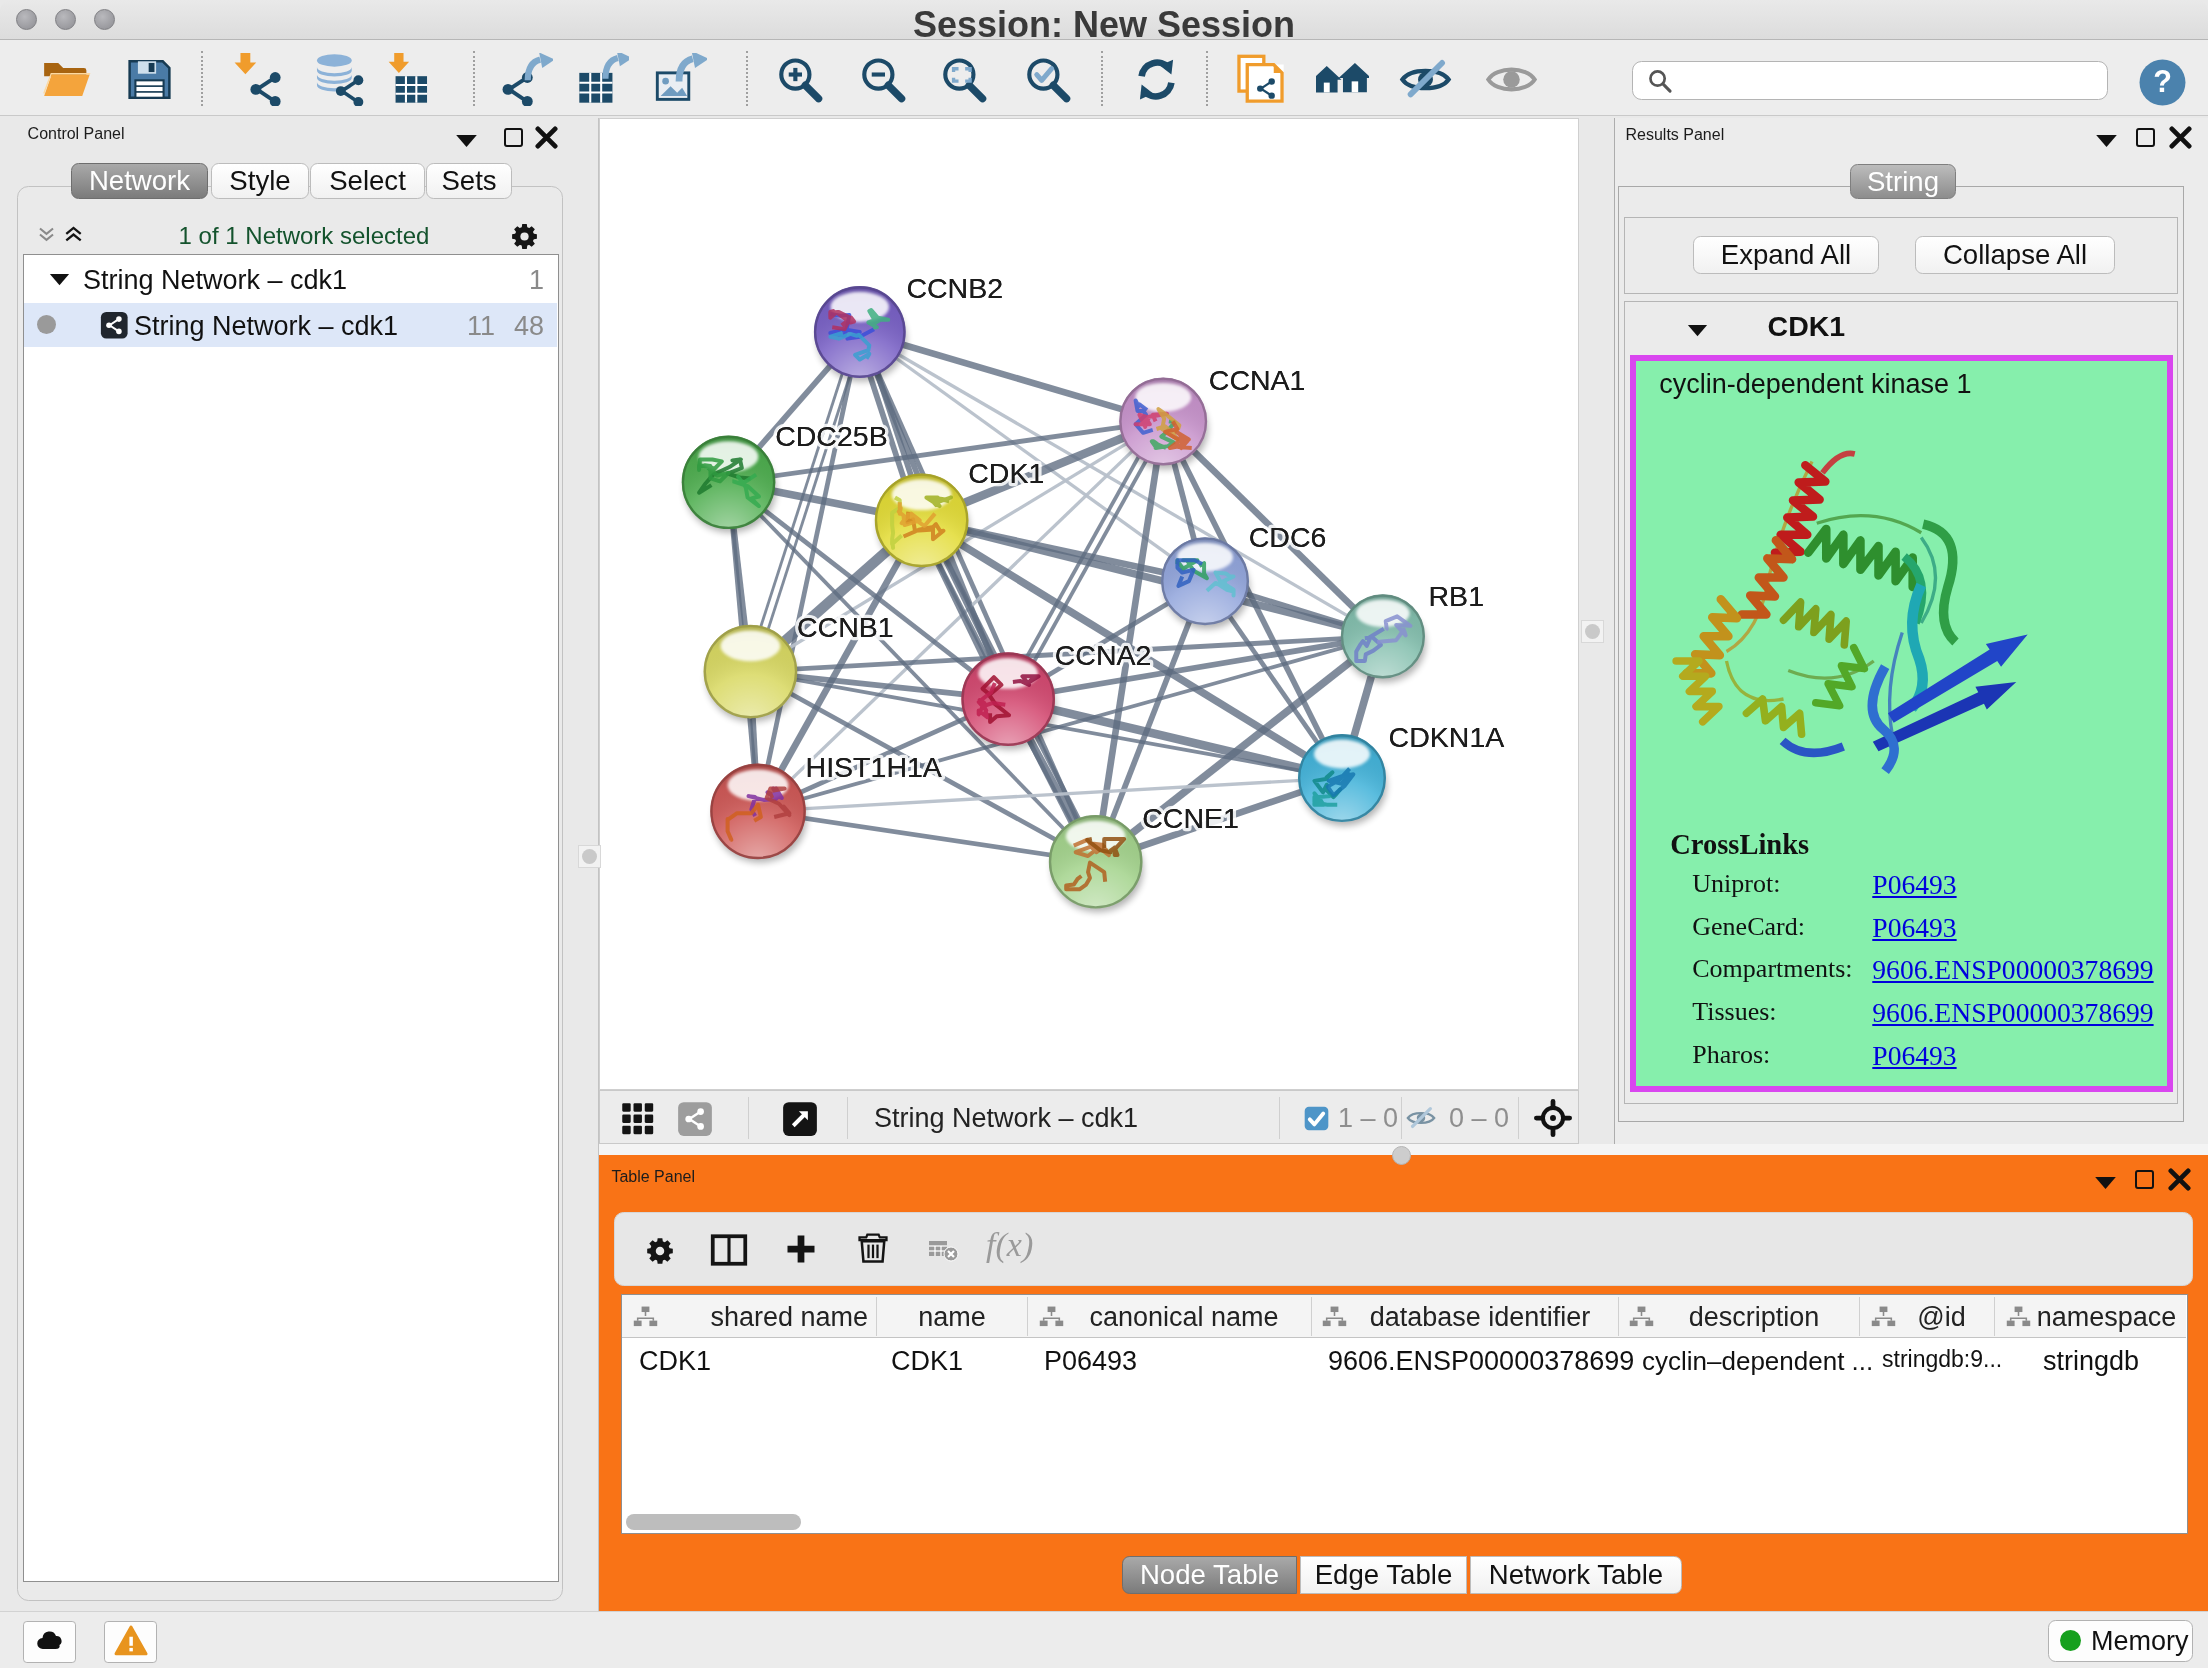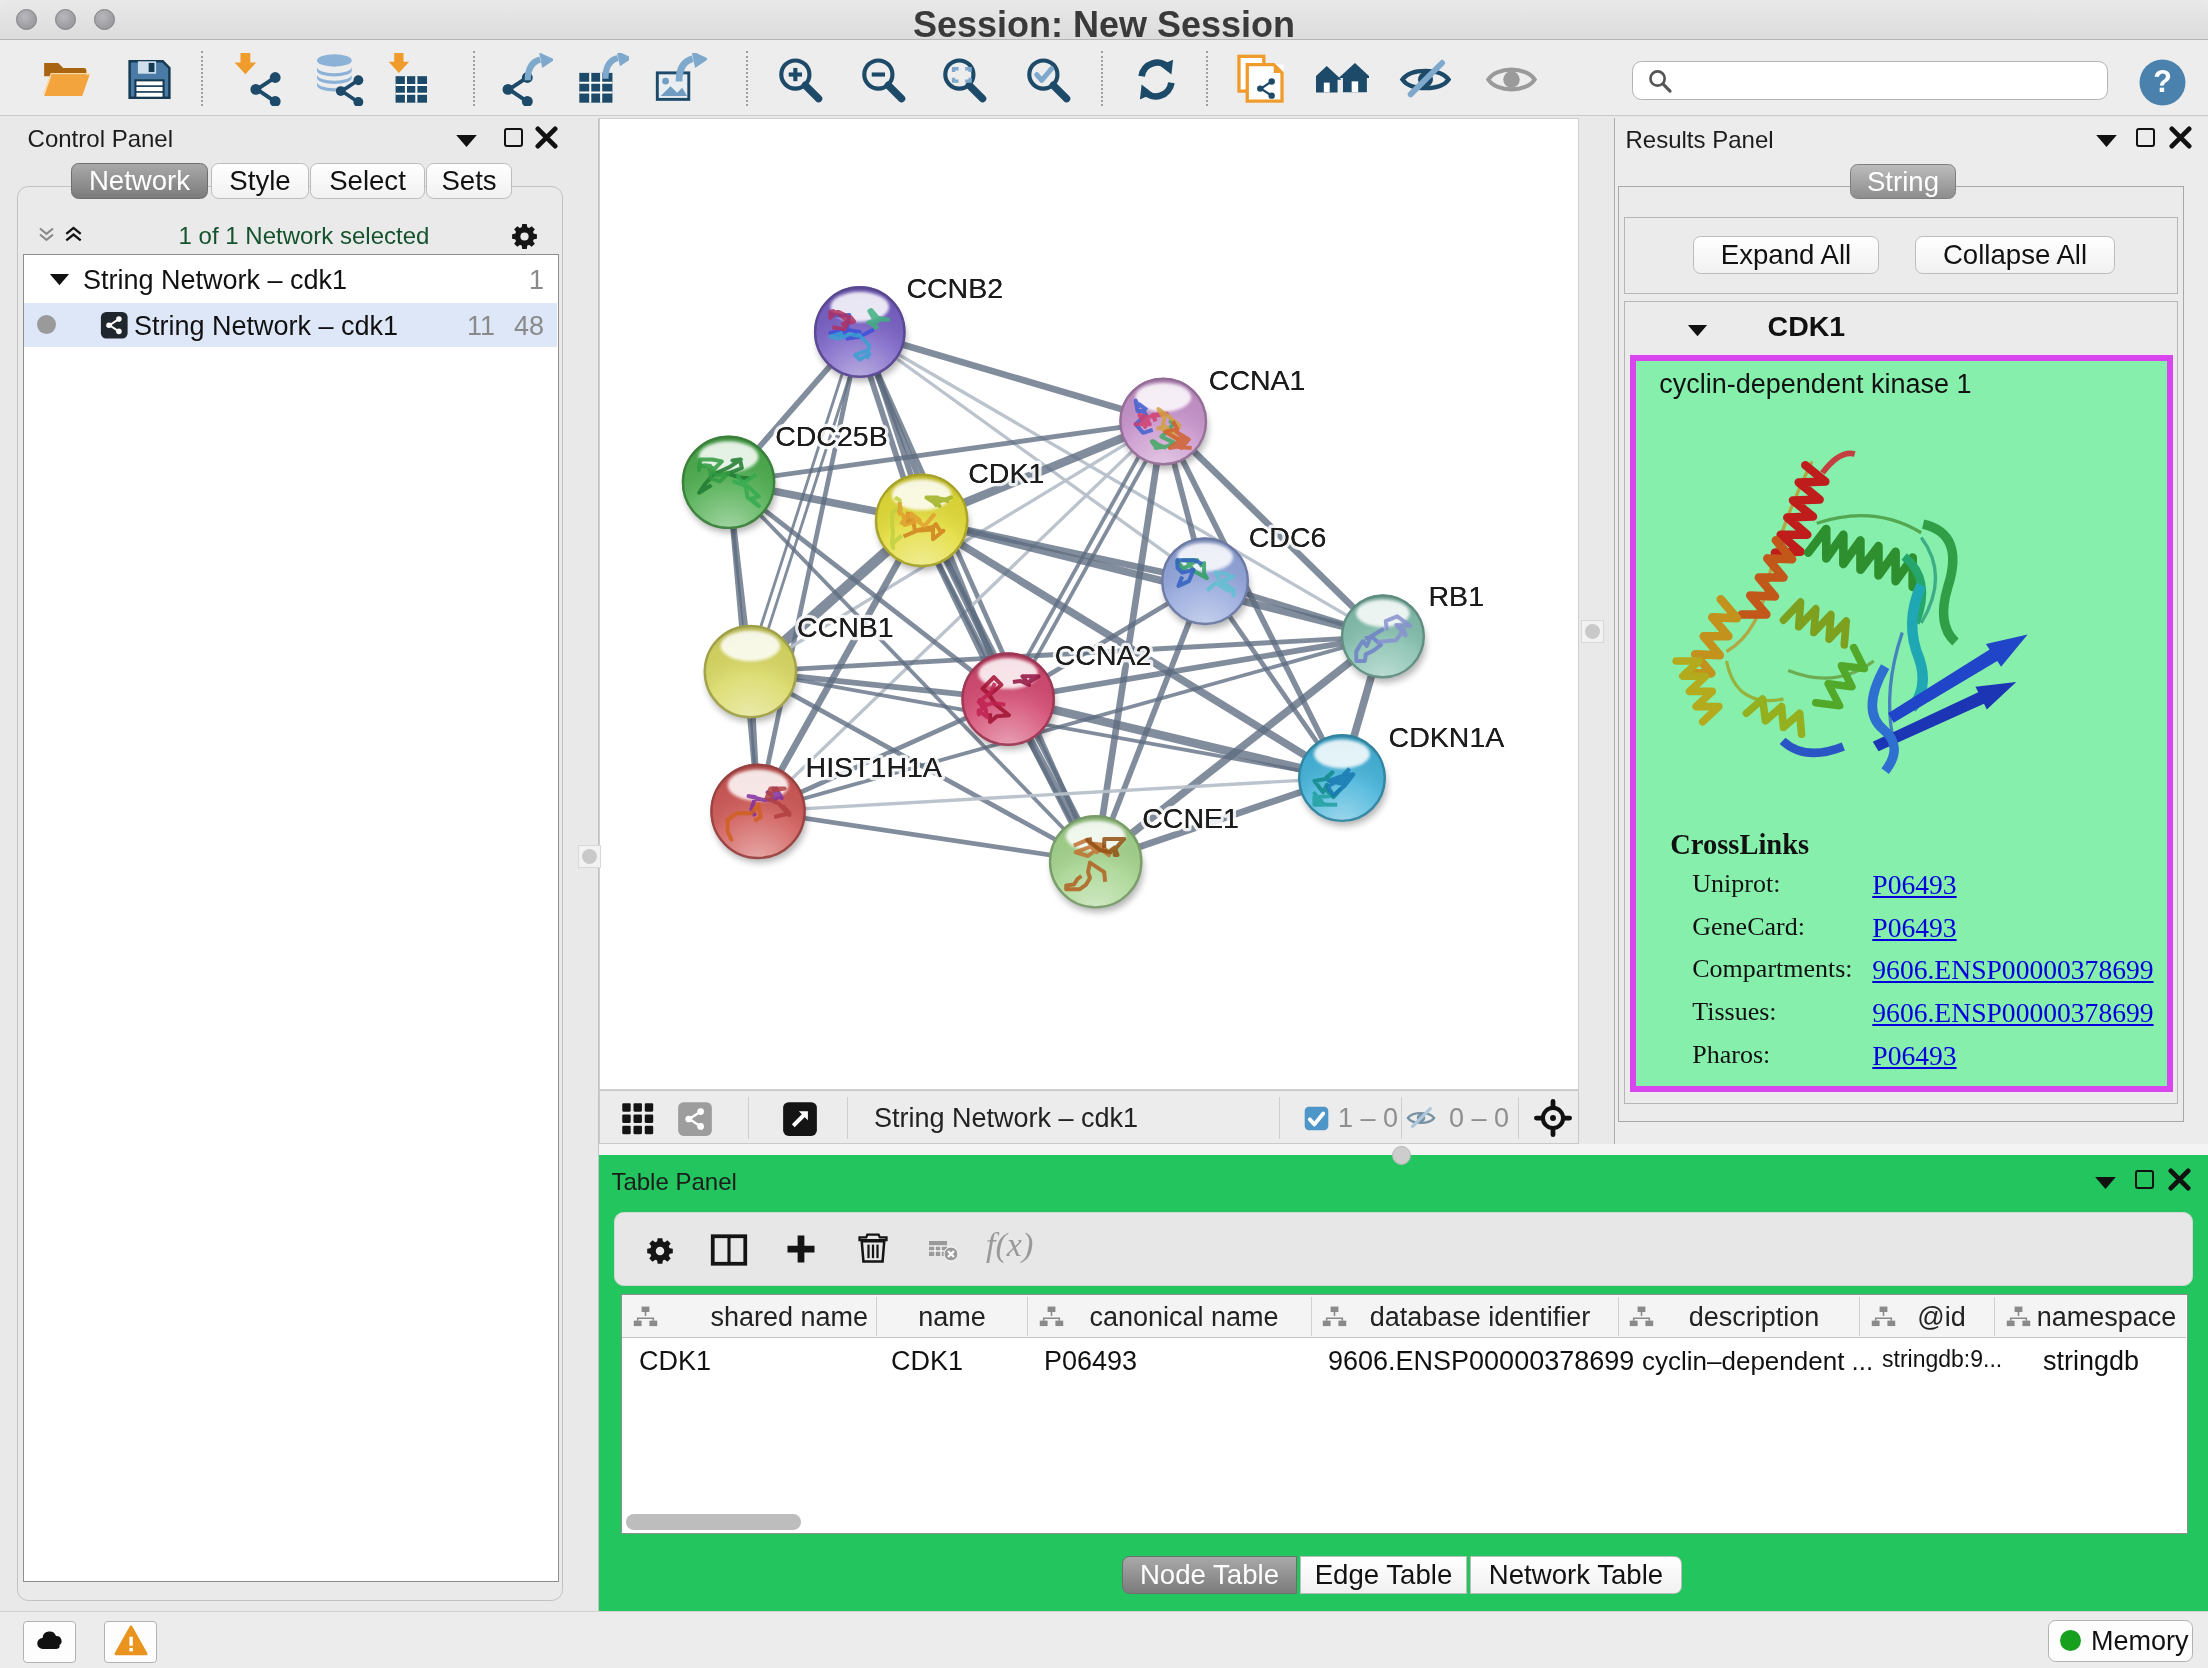--- a/index.html
+++ b/index.html
@@ -1,19 +1,19 @@
 <!DOCTYPE html>
 <html style="font-size:15px"><head><meta charset="utf-8"><style>
 *{margin:0;padding:0;box-sizing:border-box}
 html,body{width:2208px;height:1668px;overflow:hidden}
 body{font-family:"Liberation Sans",sans-serif;background:#e9e9e9;position:relative}
 .abs{position:absolute}
 .ico{position:absolute;display:flex;align-items:center;justify-content:center}
 .vsep{position:absolute;width:0;border-left:2.9px dotted #9f9f9f;top:51px;height:55px}
-.panel-title{font-size:24px;color:#1c1c1c}
+.panel-title{font-size:16px;color:#1c1c1c}
 .tbtn{position:absolute;display:flex;align-items:center;justify-content:center;font-size:27.6px;border:1px solid #bcbcbc;border-radius:7.6px;background:linear-gradient(#ffffff,#f1f1f1);color:#111}
 .tbtn.sel{background:linear-gradient(#a9a9a9,#7b7b7b);color:#fff;border-color:#6e6e6e}
 </style></head><body>
 <div class="abs" style="left:0;top:0;width:2208px;height:40px;background:linear-gradient(#e9e9e9,#dcdcdc);border-bottom:1.9px solid #b6b6b6;border-radius:11.4px 11.4px 0 0">
     <div class="abs" style="left:16px;top:8.6px;width:21px;height:21px;border-radius:50%;background:radial-gradient(circle at 40% 35%,#b9b9bd,#8d8d92);border:1px solid #7e7e82"></div>
     <div class="abs" style="left:55px;top:8.6px;width:21px;height:21px;border-radius:50%;background:radial-gradient(circle at 40% 35%,#b9b9bd,#8d8d92);border:1px solid #7e7e82"></div>
     <div class="abs" style="left:94px;top:8.6px;width:21px;height:21px;border-radius:50%;background:radial-gradient(circle at 40% 35%,#b9b9bd,#8d8d92);border:1px solid #7e7e82"></div>
     <div class="abs" style="left:0;top:3.8px;width:2208px;text-align:center;font-size:36px;font-weight:600;color:#3a3a3a">Session: New Session</div>
   </div>
 <div class="abs" style="left:0;top:40px;width:2208px;height:76px;background:#ededed;border-bottom:1.9px solid #c9c9c9">
@@ -646,21 +646,21 @@
     <path d="M155 197 L173 178 L171 204 L189 185 L187 210 L205 191 L203 217 L221 198 L219 223" fill="none" stroke="#7da01e" stroke-width="8" stroke-linejoin="round" stroke-linecap="round"></path>
     <path d="M229 226 L240 248 L216 245 L227 267 L202 264 L214 287 L189 284" fill="none" stroke="#52a828" stroke-width="8" stroke-linejoin="round" stroke-linecap="round"></path>
     <path d="M302 96 q44 10 26 66 q-12 40 8 58" fill="none" stroke="#2f9e46" stroke-width="10"></path>
     <path d="M282 130 q30 24 12 70" fill="none" stroke="#25a66c" stroke-width="9"></path>
     <path d="M300 160 q-18 40 -2 78 q10 30 -8 52" fill="none" stroke="#1fa8b4" stroke-width="11"></path>
     <path d="M271 305 L380 240 L384 246 L412 212 L368 222 L372 228 L265 295 Z" fill="#2145c8"></path>
     <path d="M255 335 L366 285 L369 291 L400 262 L357 267 L360 273 L249 325 Z" fill="#1b35b4"></path>
     <path d="M262 246 q-26 46 -2 66 q22 18 2 44" fill="none" stroke="#2f6fd0" stroke-width="10"></path>
     <path d="M218 330 q-40 16 -64 -6" fill="none" stroke="#2a55c4" stroke-width="9"></path>
   </svg>
-<div class="abs" style="left:599px;top:1144px;width:1609px;height:467px;background:#22c55e">
+<div class="abs" style="left:599px;top:1144px;width:1609px;height:467px;background:#f97316">
     <div class="abs" style="left:0;top:0;width:1609px;height:11.4px;background:#f4f4f4"></div>
     <div class="abs" style="left:793px;top:1.9px;width:19px;height:19px;border-radius:50%;background:#cdcdcd;border:1px solid #b5b5b5"></div>
     <div class="abs panel-title" style="left:12.4px;top:24px">Table Panel</div>
     <svg class="abs" width="23" height="15" viewBox="0 0 24 16" style="left:1495px;top:31px">
       <path d="M1 2 h22 L12 15 z" fill="#111"></path>
     </svg>
     <div class="abs" style="left:1536px;top:26px;width:19px;height:19px;border:2.9px solid #111;border-radius:2.9px"></div>
     <svg class="abs" width="23" height="23" viewBox="0 0 24 24" style="left:1569px;top:24px">
       <path d="M3 3 L21 21 M21 3 L3 21" stroke="#111" stroke-width="5" stroke-linecap="round"></path>
     </svg>

